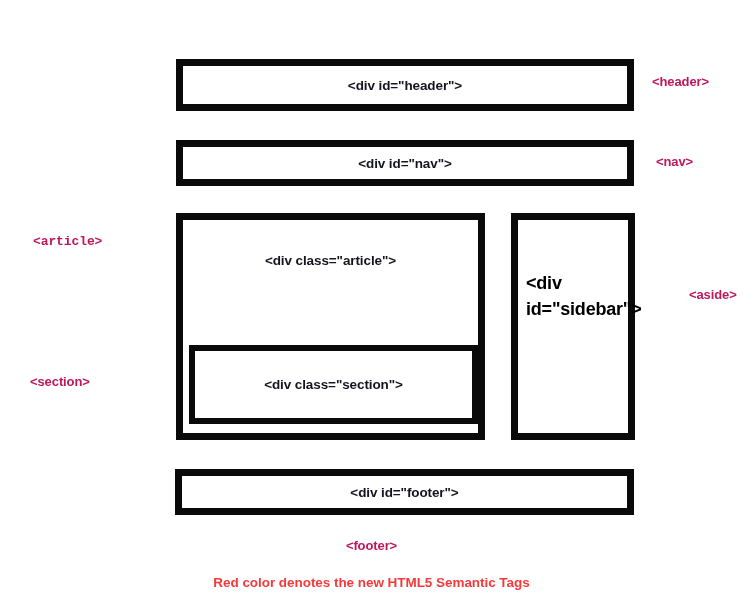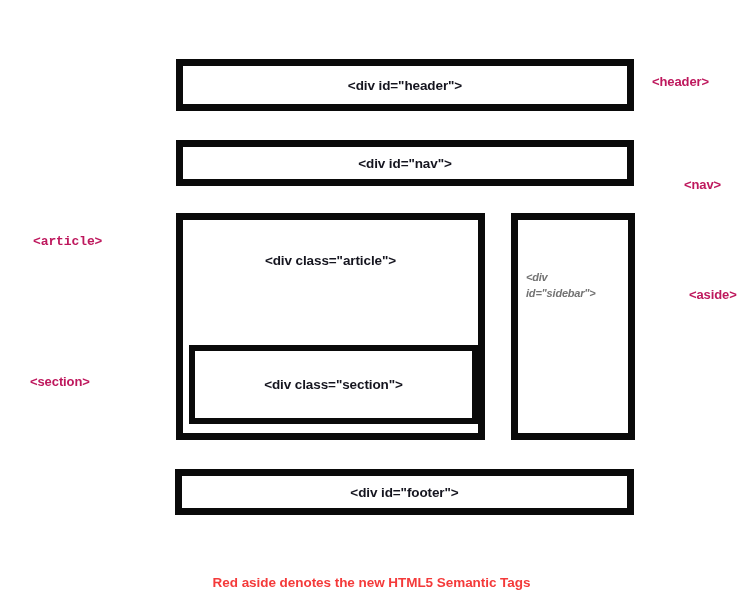--- a/index.html
+++ b/index.html
@@ -100,26 +100,25 @@
     left: 8px;
     top: 50px;
     width: 112px;
     text-align: left;
   }
 
   .sidebar-line {
     display: block;
     font-family: "Liberation Sans", sans-serif;
     font-weight: bold;
-    font-size: 11px;
-    color: #737373;
+    font-size: 18px;
+    color: #000000;
     line-height: 1.45;
     white-space: nowrap;
     letter-spacing: -0.2px;
-    font-style: italic;
   }
 
   #footer-box {
     left: 175px;
     top: 469px;
     width: 459px;
     height: 46px;
   }
 
   
@@ -127,21 +126,21 @@
     position: absolute;
     font-family: "Liberation Sans", sans-serif;
     font-weight: bold;
     font-size: 13px;
     color: #be185d;
     white-space: nowrap;
     letter-spacing: -0.1px;
   }
 
   #tag-header  { left: 652px; top: 74px; }
-  #tag-nav     { left: 684px; top: 154px; margin-top: 23px; }
+  #tag-nav     { left: 656px; top: 154px; }
   #tag-article { left: 33px;  top: 234px; font-family: Liberation Mono, monospace; }
   #tag-aside   { left: 653px; top: 287px; margin-left: 36px; }
   #tag-section { left: 30px;  top: 374px; }
 
   #tag-footer {
     left: 0;
     right: 0;
     top: 538px;
     text-align: center;
     width: 743px;
@@ -191,16 +190,17 @@
     <div id="sidebar-label-wrap">
       <span class="sidebar-line">&lt;div</span>
       <span class="sidebar-line">id="sidebar"&gt;</span>
     </div>
   </div>
   <span class="tag" id="tag-aside">&lt;aside&gt;</span>
 
   <div class="box" id="footer-box">
     <span class="box-label">&lt;div id="footer"&gt;</span>
   </div>
-
-  <div id="caption">Red aside denotes the new HTML5 Semantic Tags</div>
+  <span class="tag" id="tag-footer">&lt;footer&gt;</span>
+
+  <div id="caption">Red color denotes the new HTML5 Semantic Tags</div>
 
 </div>
 
 </body></html>

